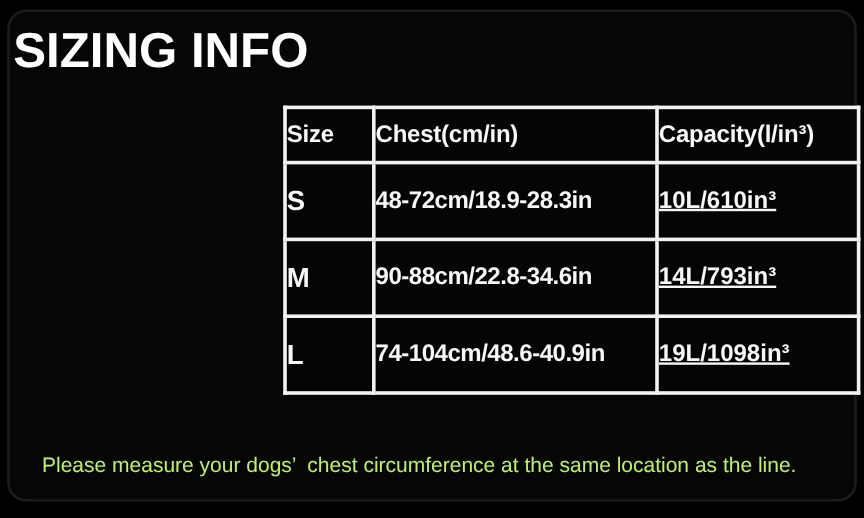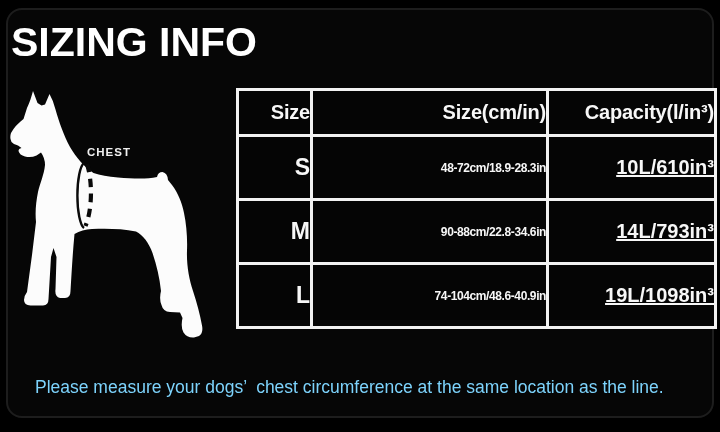--- a/index.html
+++ b/index.html
@@ -20,117 +20,51 @@
   .chest-label{
     position:absolute;left:77px;top:61px;
     color:#f0f0f0;font-size:11.5px;font-weight:bold;letter-spacing:1px;
   }
   table.size-table{
     position:absolute;left:236px;top:88px;width:478px;
     border-collapse:collapse;table-layout:fixed;
   }
   .size-table th,.size-table td{
     border:3px solid #f2f2f2;background:#050505;color:#f7f7f7;
-    text-align:right;vertical-align:middle;font-weight:bold;padding:0;overflow:hidden;
+    text-align:left;vertical-align:middle;font-weight:bold;padding:0;overflow:hidden;
   }
   .size-table thead th{height:43px;font-size:20px;letter-spacing:-0.2px;}
   .size-table tbody td{height:61px;}
   .cell-size{font-size:23px;}
-  .cell-chest{font-size:12px;letter-spacing:-0.4px;}
+  .cell-chest{font-size:20px;letter-spacing:-0.4px;}
   .cell-capacity{font-size:20px;text-decoration:underline;}
   .note{
     position:absolute;left:35px;top:377px;margin:0;
-    color:#7dd3fc;font-size:17.5px;font-weight:normal;white-space:pre;
+    color:#bef264;font-size:17.5px;font-weight:normal;white-space:pre;
   }
 </style>
 </head>
 <body>
 
 <div class="stage">
   <div class="card"></div>
 
   <h1 class="title">SIZING INFO</h1>
 
-  <div class="dog-wrap">
-    <svg width="220" height="270" viewBox="0 0 220 270" aria-hidden="true">
-      <path fill="#fcfcfc" d="
-        M23 6
-        C21.5 11 20 17 17 23
-        L13.5 34
-        C10 37 6 40 3.5 44
-        L1 48 Q0 51 0.5 54 L1.5 57
-        Q3.5 59.5 8 60.5
-        L11.5 63
-        Q8.5 63.5 8.5 66
-        Q9.5 70 15 71.5
-        Q21 73 26.5 70.5
-        L31 67.5
-        Q35 73 35 80
-        C34 90 30 98 28 107
-        C26 117 25 127 26 137
-        L22 170
-        L17 207
-        Q14.5 210 14 215
-        Q14 220 20.5 220.5
-        L33 220.5
-        Q38.5 220 38.5 214
-        L41 172
-        L43.5 163
-        L46.5 172
-        L45.5 204
-        Q44.5 212 50 213
-        L55 213
-        Q60.5 213 60.5 206
-        C61.5 190 62.5 170 64.5 149
-        Q72 144.5 82 144
-        C96 143.5 112 143.5 126 146.5
-        C133 150 139 158 142.5 168
-        C146.5 180 149.5 192 151 206
-        Q149 214 151.5 220
-        Q153 226.5 160 227
-        L170 227.5
-        L172.5 233
-        Q170.5 242 173.5 247.5
-        Q177 253 184 252.5
-        L189 251
-        Q193.5 248 192 240.5
-        C190 230 187 218 183 206
-        C179 194 176.5 180 177 166
-        C177.5 153 176.5 140 174 128
-        C172 118 168 108 162 100
-        L158 95
-        Q157.5 88 152.5 87
-        Q148 87 147 92
-        C136 94.5 122 93.5 108 92.5
-        C98 92 90 90 83.5 88
-        C74 82 66 72 60 62
-        C54 51 49 37 45.5 24.5
-        Q43.5 16 39.5 9
-        L35 19.5
-        L31.5 20.5
-        L27.5 18
-        Z"></path>
-      <g>
-        <path d="M74 78 A8 33 0 0 0 74 143" fill="none" stroke="#0a0a0a" stroke-width="2.4"></path>
-        <path d="M77 79 C82.5 96 82.5 124 75.5 141" fill="none" stroke="#0a0a0a" stroke-width="4.2" stroke-dasharray="8.5 6.5"></path>
-      </g>
-    </svg>
-    <span class="chest-label">CHEST</span>
-  </div>
 
   <table class="size-table">
     <colgroup>
         <col style="width:74px">
         <col style="width:236px">
         <col style="width:168px">
       </colgroup>
     <thead>
       <tr>
         <th>Size</th>
-        <th>Size(cm/in)</th>
+        <th>Chest(cm/in)</th>
         <th>Capacity(l/in³)</th>
       </tr>
     </thead>
     <tbody>
       <tr>
         <td class="cell-size">S</td>
         <td class="cell-chest">48-72cm/18.9-28.3in</td>
         <td class="cell-capacity">10L/610in³</td>
       </tr>
       <tr>

